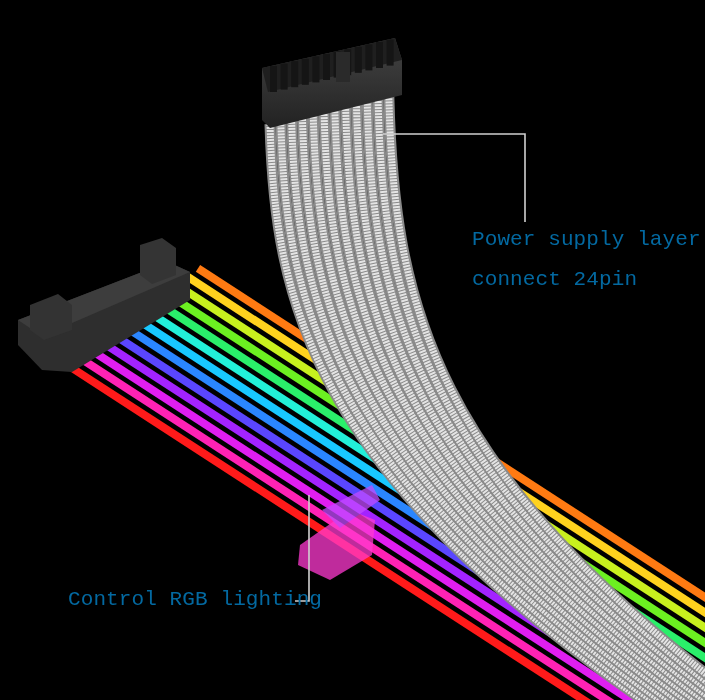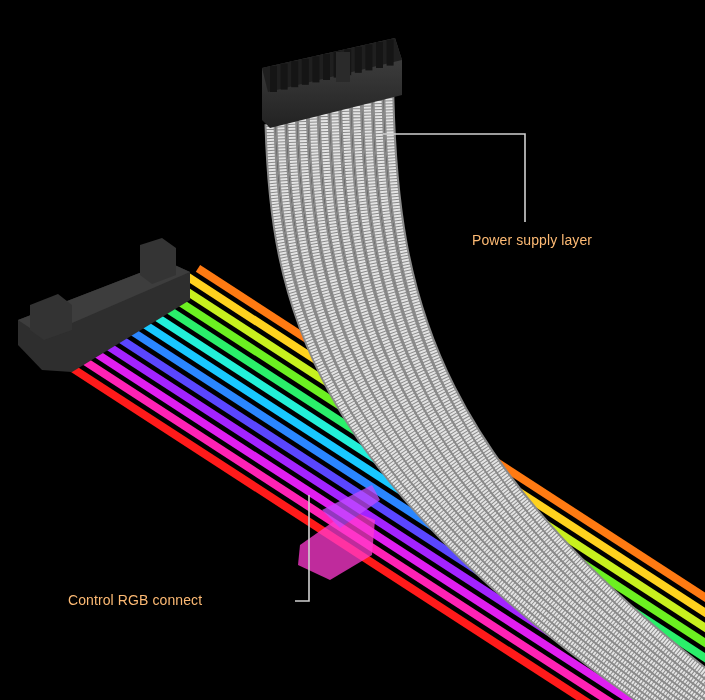--- a/index.html
+++ b/index.html
@@ -1,19 +1,19 @@
 <!DOCTYPE html>
 <html><head>
 <meta charset="utf-8">
 <style>
   html, body { margin: 0; padding: 0; background: #000; }
   body { width: 705px; height: 700px; overflow: hidden; position: relative; font-family: "Liberation Sans", sans-serif; }
   .stage { position: absolute; left: 0; top: 0; width: 705px; height: 700px; background: #000; }
   svg.art { position: absolute; left: 0; top: 0; }
-  .label { position: absolute; color: #fdba74; font-family: Liberation Sans, sans-serif; font-size: 14px; line-height: 40px; letter-spacing: 0.1px; white-space: nowrap; }
+  .label { position: absolute; color: #0369a1; font-family: Liberation Mono, monospace; font-size: 21px; line-height: 40px; letter-spacing: 0.1px; white-space: nowrap; }
   .label-power { left: 472px; top: 220px; }
   .label-power div { height: 40px; }
   .label-rgb { left: 68px; top: 580px; line-height: 40px; }
 </style>
 </head>
 <body>
 
 <div class="stage">
   <svg class="art" width="705" height="700" viewBox="0 0 705 700">
     <defs>
@@ -107,16 +107,17 @@
     </g>
 
     <g stroke="#d0d0d0" stroke-width="1.6" fill="none">
       <polyline points="383,134 525,134 525,222"></polyline>
       <polyline points="309,495 309,601 295,601"></polyline>
     </g>
   </svg>
 
   <div class="label label-power">
     <div>Power supply layer</div>
+    <div>connect 24pin</div>
   </div>
 
-  <div class="label label-rgb">Control RGB connect</div>
+  <div class="label label-rgb">Control RGB lighting</div>
 </div>
 
 </body></html>

